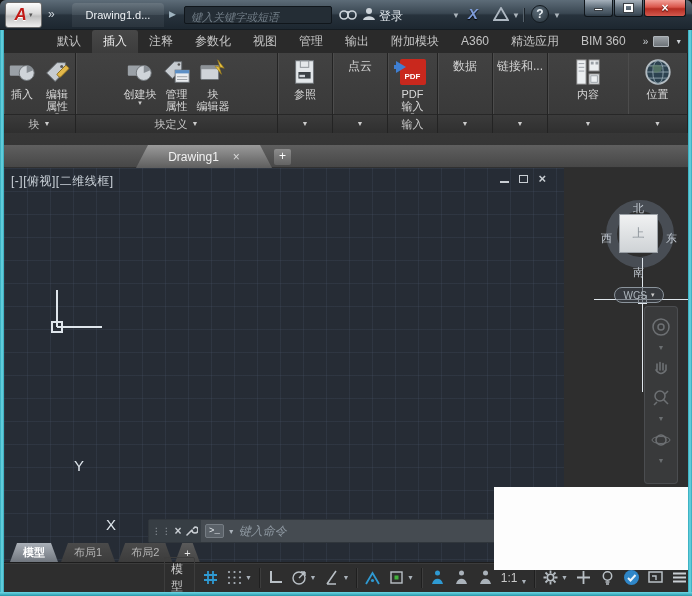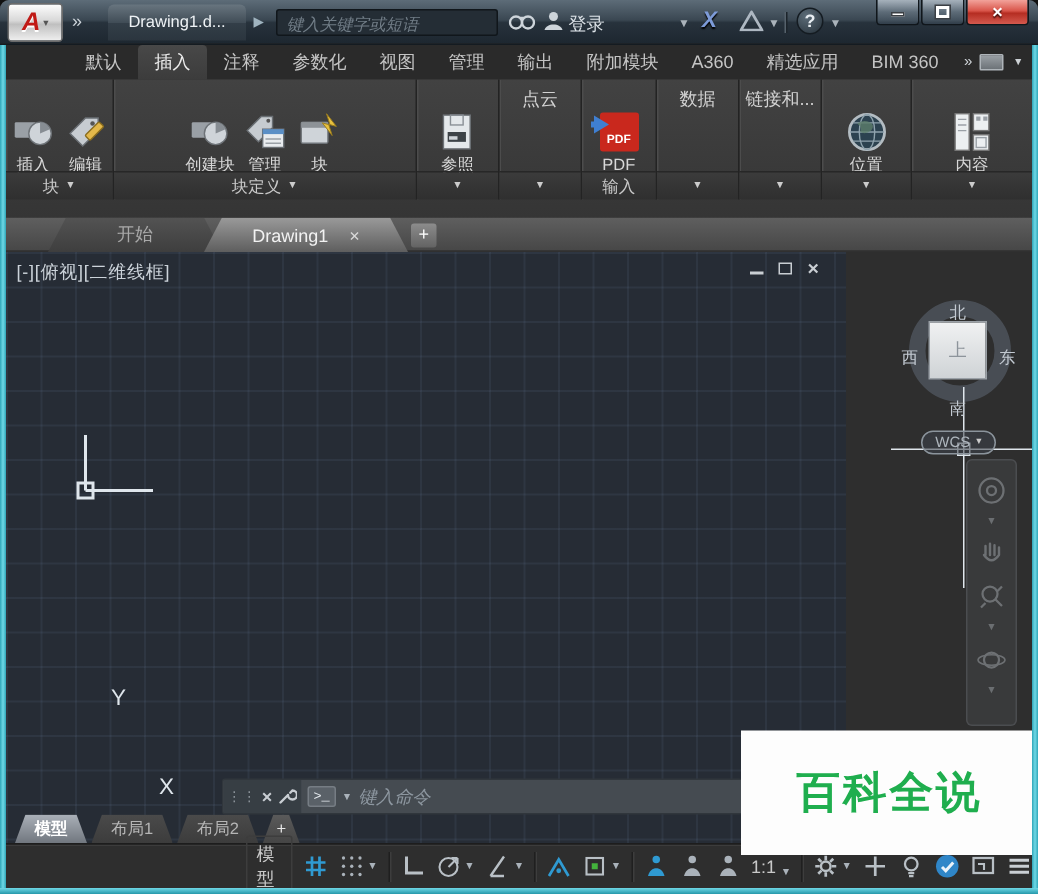--- a/index.html
+++ b/index.html
@@ -55,21 +55,21 @@
      display:flex; align-items:flex-end; padding-left:42px; z-index:50; }
   .rtab { padding:0 11px; height:23px; line-height:23px; font-size:12px; color:#c4c4c4; }
   .rtab.active { background:linear-gradient(#484848,#3c3c3c); color:#efefef; border-radius:3px 3px 0 0; }
   .rtab-extra { display:flex; align-items:center; height:23px; color:#cdd2d6; margin-left:6px; gap:6px; }
   .panelize { width:16px; height:11px; border:1px solid #aeb4b9; background:linear-gradient(#9aa0a5,#6d7378); border-radius:1px; }
 
   
   .ribbon { position:absolute; left:4px; top:53px; width:684px; height:92px;
      background:linear-gradient(#424242,#353535); display:flex; z-index:50; }
   .panel { position:relative; height:80px; border-right:1px solid #232323; box-shadow:inset 1px 0 0 #4c4c4c; }
-  .pbody { height:71px; display:flex; justify-content:center; align-items:flex-start; padding-top:18px; gap:1px; }
+  .pbody { height:71px; display:flex; justify-content:center; align-items:flex-start; padding-top:2px; gap:1px; }
   .rbtn { display:flex; flex-direction:column; align-items:center; color:#d8d8d8; font-size:11px;
      line-height:12px; text-align:center; padding:1px 2px; }
   .ricon { height:32px; display:flex; align-items:center; justify-content:center; }
   .ricon svg { width:30px; height:30px; }
   .ml { white-space:pre-line; }
   .bcaret { font-size:7px; color:#cccccc; line-height:6px; }
   .pfoot { position:absolute; left:0; right:0; bottom:0; height:19px;
      background:linear-gradient(#3b3b3b,#2f2f2f); border-top:1px solid #272727;
      display:flex; align-items:center; justify-content:center; gap:4px; color:#c9c9c9; font-size:11px; }
   .ptext { margin-top:5px; text-align:center; color:#d2d2d2; font-size:12px; }
@@ -371,39 +371,20 @@
       </div>
     </div>
 
     <div class="panel" style="width:55px">
       <div class="ptext">链接和...</div>
       <div class="pfoot">
         <span class="bcaret">▼</span>
       </div>
     </div>
 
-    <div class="panel" style="width:60px">
-      <div class="pbody">
-        <div class="rbtn">
-          <span class="ricon">
-            <svg viewBox="0 0 32 32">
-                <circle cx="16" cy="16" r="12.5" fill="#2c4250" stroke="#b3bcc2" stroke-width="2"></circle>
-                <ellipse cx="16" cy="16" rx="5.5" ry="12.5" fill="none" stroke="#8ea2ad"></ellipse>
-                <path d="M4 16 h24 M6 9.5 h20 M6 22.5 h20" stroke="#8ea2ad" fill="none"></path>
-                <path d="M9 10 q4 3 2 6 q4 2 8 -1 q3 -4 -1 -6 q-5 -2 -9 1" fill="#5d7d6a" opacity=".8"></path>
-              </svg>
-          </span>
-          <span>位置</span>
-        </div>
-      </div>
-      <div class="pfoot">
-        <span class="bcaret">▼</span>
-      </div>
-    </div>
-
     <div class="panel" style="flex:1; border-right:none">
       <div class="pbody">
         <div class="rbtn">
           <span class="ricon">
             <svg viewBox="0 0 32 32">
                 <rect x="4" y="3" width="10" height="26" fill="#eceff1" stroke="#777"></rect>
                 <path d="M6 7 h6 M6 11 h6 M6 15 h6" stroke="#9aa0a6"></path>
                 <rect x="17" y="3" width="11" height="12" fill="#eceff1" stroke="#777"></rect>
                 <rect x="19" y="5" width="3" height="3" fill="#9aa0a6"></rect>
                 <rect x="24" y="5" width="3" height="3" fill="#9aa0a6"></rect>
@@ -411,26 +392,42 @@
                 <rect x="19" y="20" width="7" height="7" fill="none" stroke="#9aa0a6"></rect>
               </svg>
           </span>
           <span>内容</span>
         </div>
       </div>
       <div class="pfoot">
         <span class="bcaret">▼</span>
       </div>
     </div>
+
+    <div class="panel" style="width:60px">
+      <div class="pbody">
+        <div class="rbtn">
+          <span class="ricon">
+            <svg viewBox="0 0 32 32">
+                <circle cx="16" cy="16" r="12.5" fill="#2c4250" stroke="#b3bcc2" stroke-width="2"></circle>
+                <ellipse cx="16" cy="16" rx="5.5" ry="12.5" fill="none" stroke="#8ea2ad"></ellipse>
+                <path d="M4 16 h24 M6 9.5 h20 M6 22.5 h20" stroke="#8ea2ad" fill="none"></path>
+                <path d="M9 10 q4 3 2 6 q4 2 8 -1 q3 -4 -1 -6 q-5 -2 -9 1" fill="#5d7d6a" opacity=".8"></path>
+              </svg>
+          </span>
+          <span>位置</span>
+        </div>
+      </div>
+      <div class="pfoot">
+        <span class="bcaret">▼</span>
+      </div>
+    </div>
   </div>
 
   <div class="ftabbar">
-    <div class="ftab start">
-      <span>开始</span>
-    </div>
     <div class="ftab active">
       <span>Drawing1</span>
       <span class="ftab-close">×</span>
     </div>
     <div class="ftab-add">+</div>
   </div>
 
   <div class="canvas">
     <div class="vp-label">[-][俯视][二维线框]</div>
     <div class="vp-ctrls">
@@ -618,19 +615,18 @@
         </svg>
     </span>
     <span class="sico">
       <svg viewBox="0 0 17 17">
           <path d="M2 4.5 h13 M2 8.5 h13 M2 12.5 h13" stroke="#c9ced3" stroke-width="2"></path>
         </svg>
     </span>
   </div>
 
   <div class="watermark">
-    <div class="wm-title">百科全说</div>
   </div>
 
   <div class="frame-l"></div>
   <div class="frame-r"></div>
   <div class="frame-b"></div>
 </div>
 
 </body></html>

